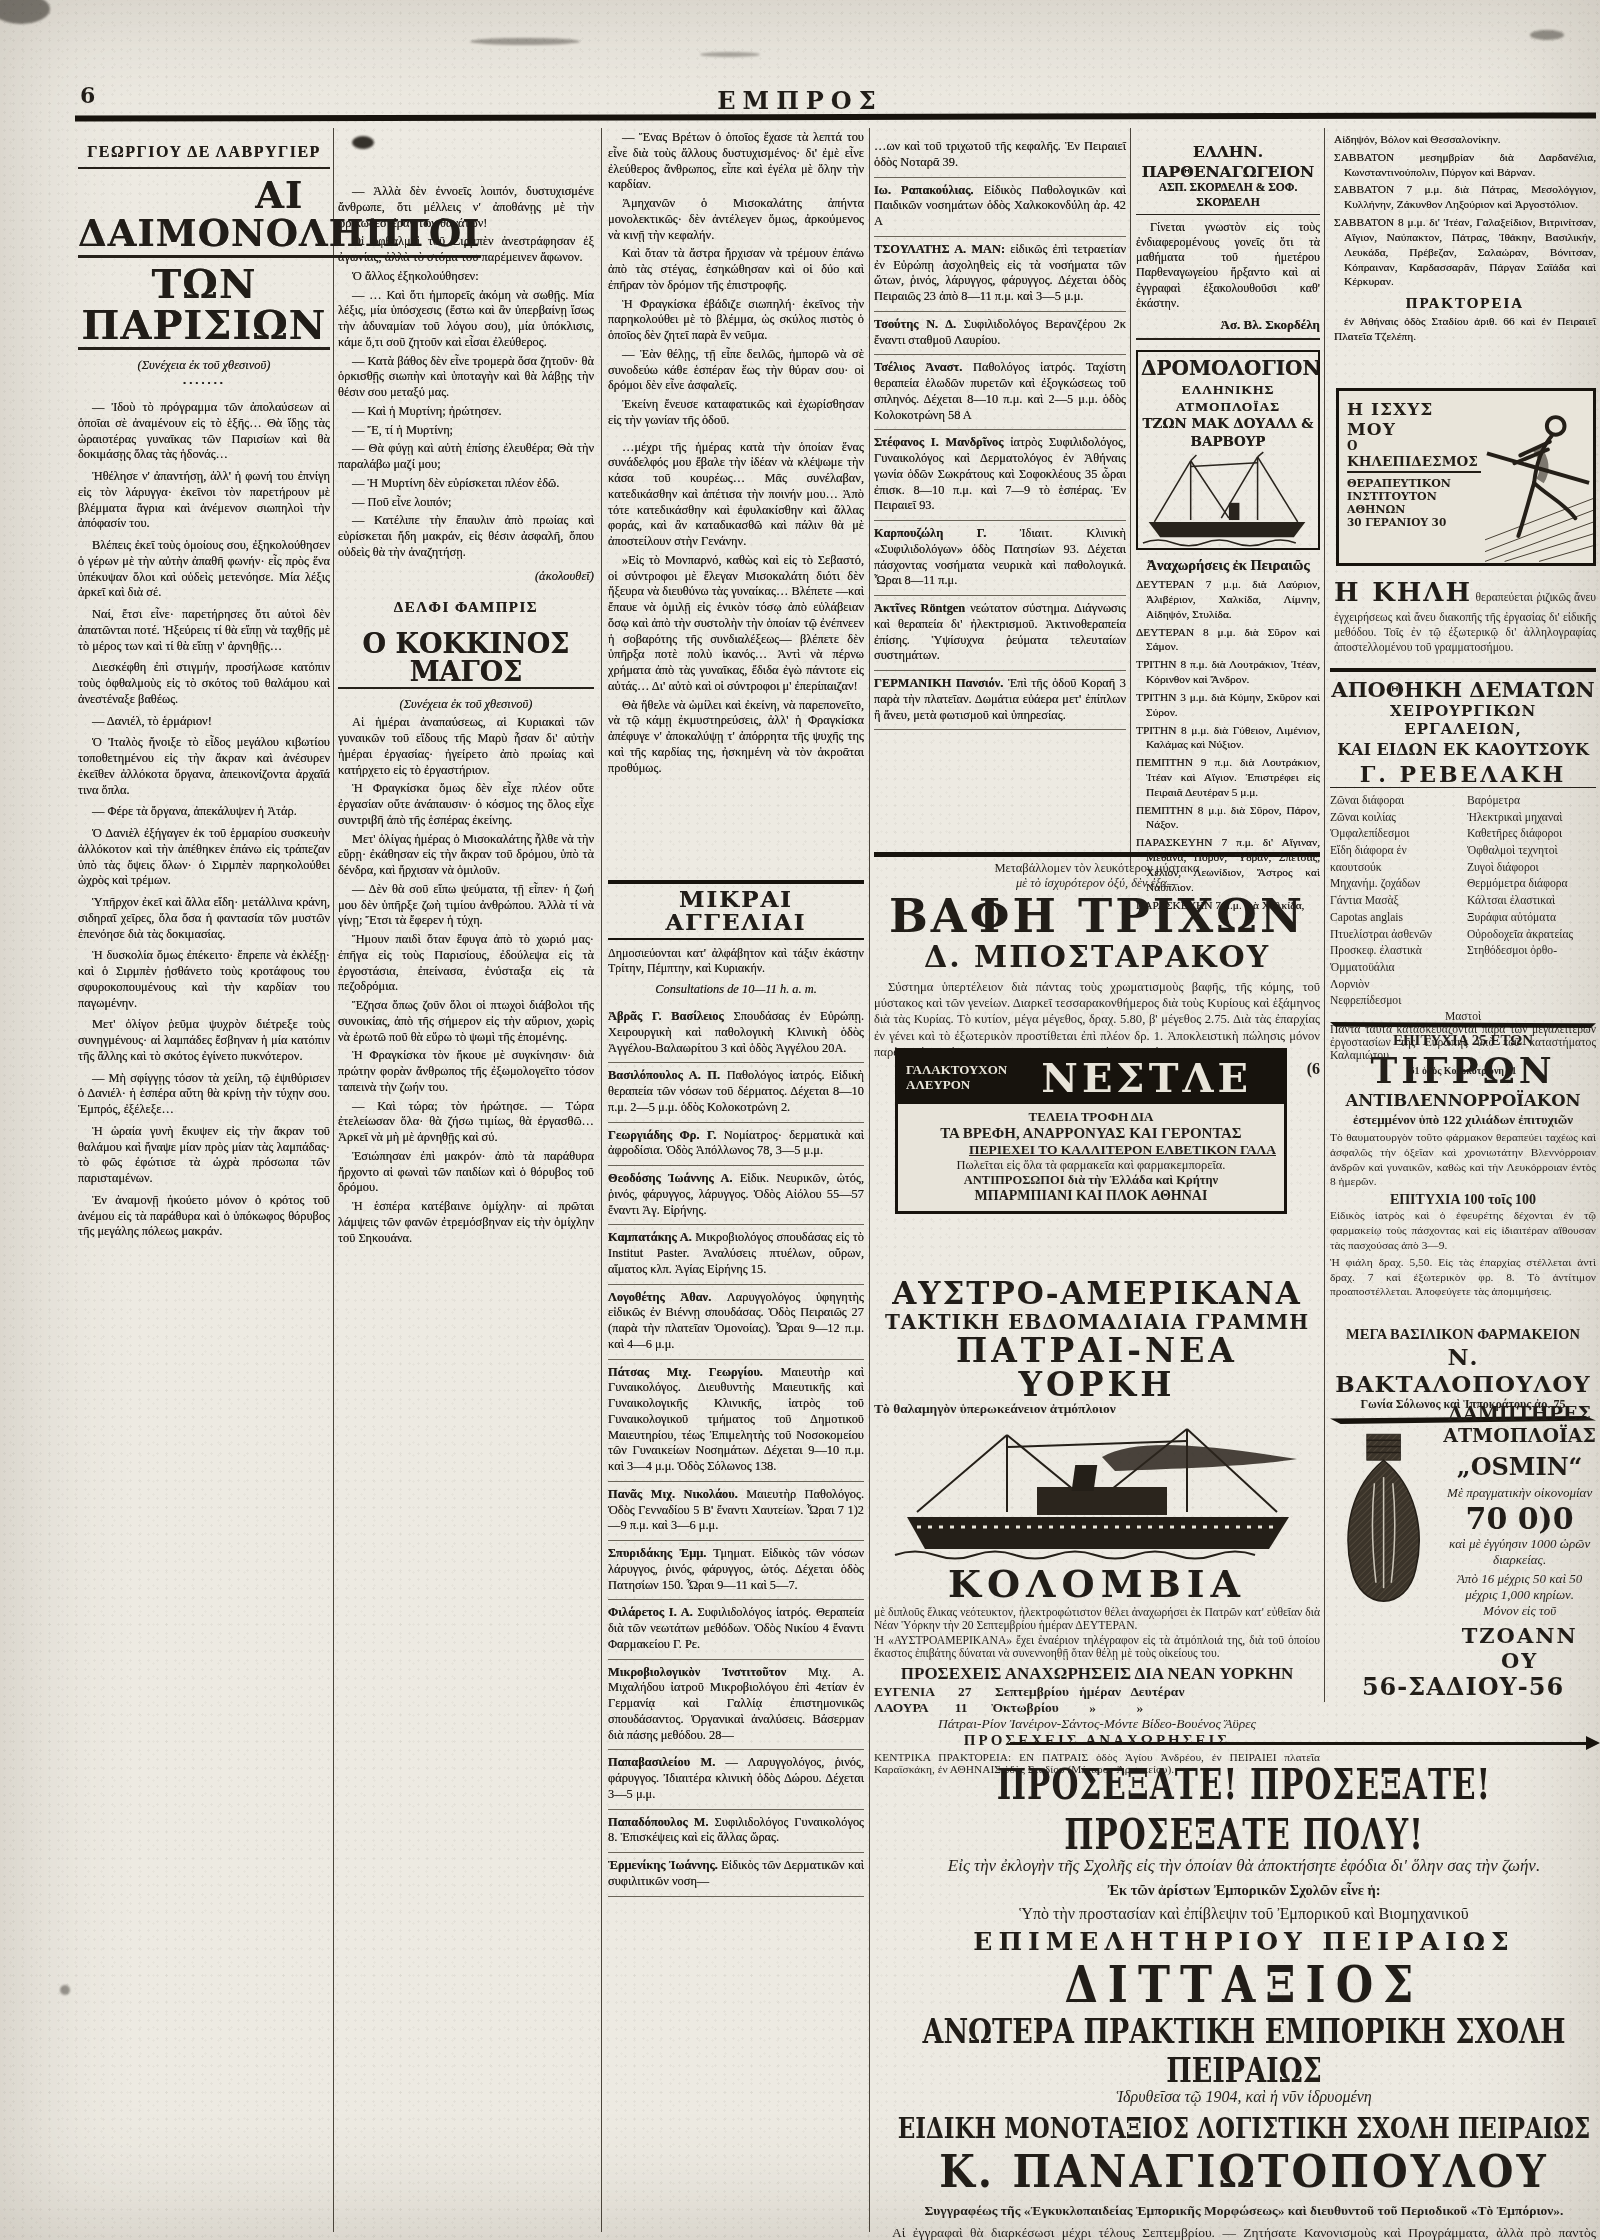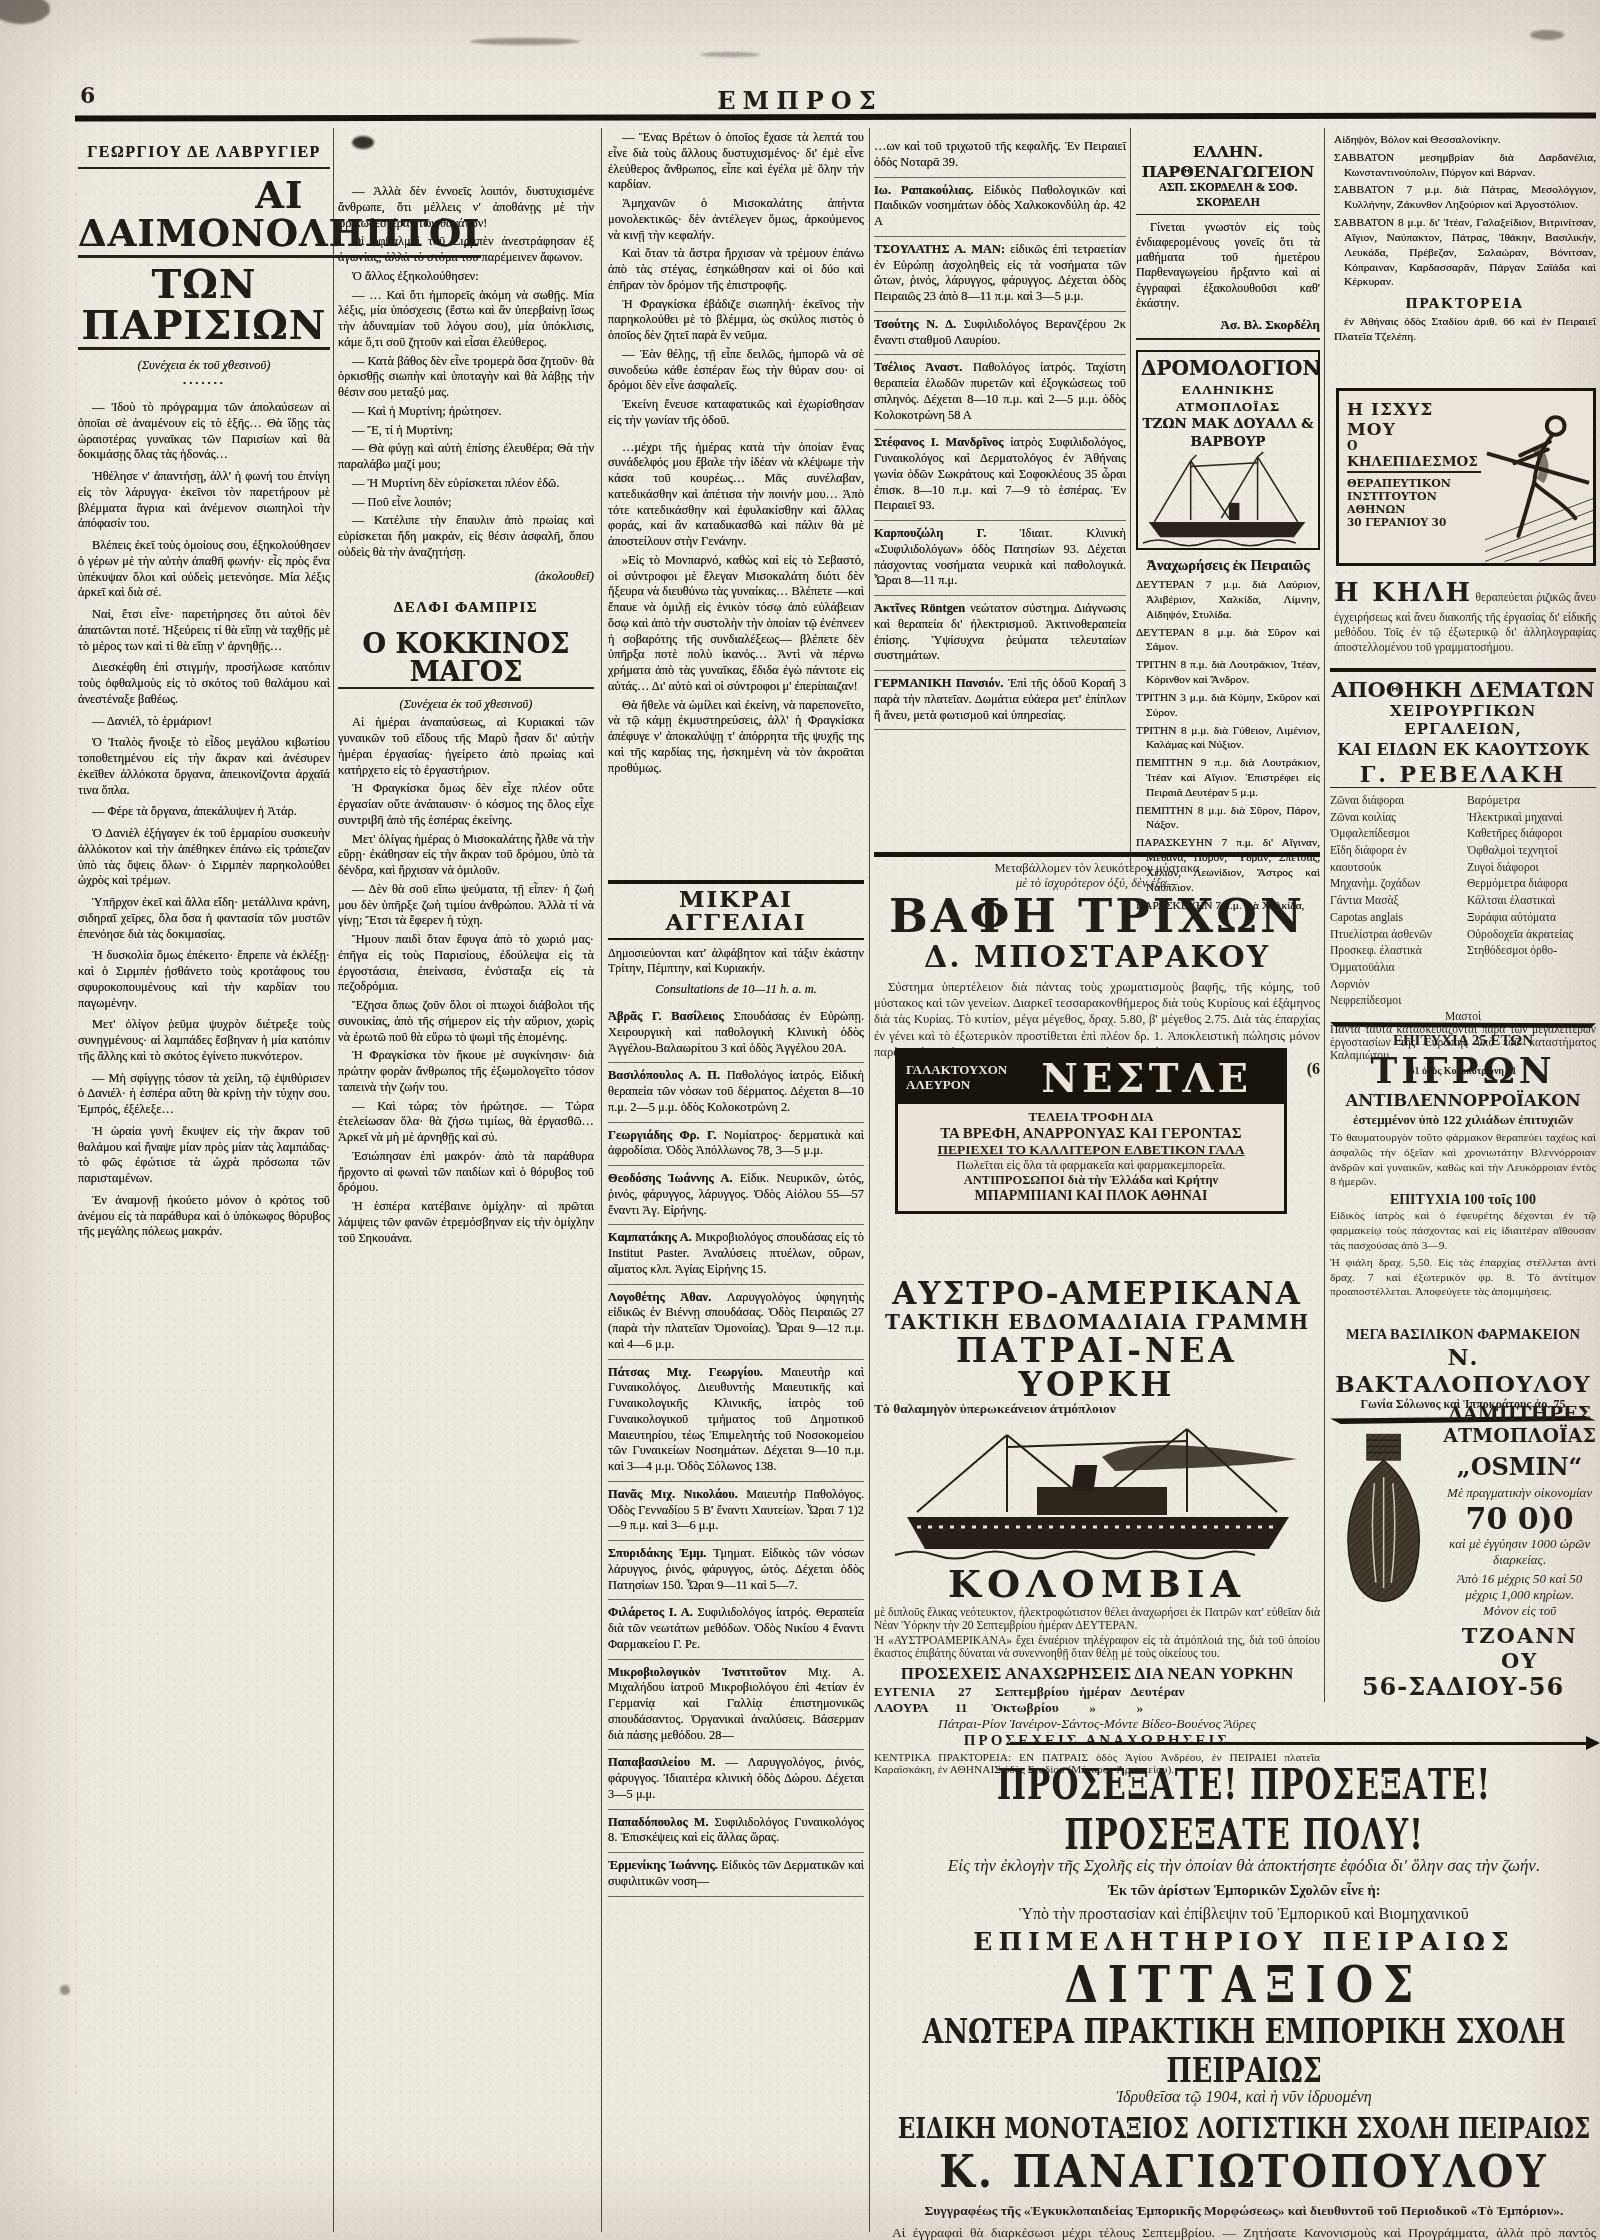--- a/index.html
+++ b/index.html
@@ -183,21 +183,21 @@
     <div style="background:#17130d;color:#e9e5da;display:flex;align-items:center;padding:3px 8px;gap:10px;">
       <div style="font-weight:bold;font-size:13px;line-height:1.1;">
         <div>ΓΑΛΑΚΤΟΥΧΟΝ</div>
         <div>ΑΛΕΥΡΟΝ</div>
       </div>
       <div class="serif-display" style="font-size:40px;letter-spacing:4px;flex:1;text-align:center;">ΝΕΣΤΛΕ</div>
     </div>
     <div style="padding:5px 8px 7px;text-align:center;">
       <div style="font-weight:bold;font-size:13px;">ΤΕΛΕΙΑ ΤΡΟΦΗ ΔΙΑ</div>
       <div style="font-weight:bold;font-size:15px;">ΤΑ ΒΡΕΦΗ, ΑΝΑΡΡΟΝΥΑΣ ΚΑΙ ΓΕΡΟΝΤΑΣ</div>
-      <div style="font-weight:bold;font-size:13.5px;text-decoration:underline;">ΠΕΡΙΕΧΕΙ ΤΟ ΚΑΛΛΙΤΕΡΟΝ ΕΛΒΕΤΙΚΟΝ ΓΑΛΑ</div>
+      <div style="font-weight:bold;font-size:13.5px;text-decoration:underline;text-align:right;">ΠΕΡΙΕΧΕΙ ΤΟ ΚΑΛΛΙΤΕΡΟΝ ΕΛΒΕΤΙΚΟΝ ΓΑΛΑ</div>
       <div style="font-size:12.5px;">Πωλεῖται εἰς ὅλα τὰ φαρμακεῖα καὶ φαρμακεμπορεῖα.</div>
       <div style="font-size:12.5px;font-weight:bold;">ΑΝΤΙΠΡΟΣΩΠΟΙ διὰ τὴν Ἑλλάδα καὶ Κρήτην</div>
       <div style="font-weight:bold;font-size:14px;">ΜΠΑΡΜΠΙΑΝΙ ΚΑΙ ΠΛΟΚ ΑΘΗΝΑΙ</div>
     </div>
   </div>
 
   <div class="abs c" style="left:874px;top:1278px;width:446px;">
     <div class="bigtitle" style="font-size:31px;letter-spacing:2px;">ΑΥΣΤΡΟ-ΑΜΕΡΙΚΑΝΑ</div>
     <div class="bigtitle" style="font-size:20px;margin-top:2px;">ΤΑΚΤΙΚΗ ΕΒΔΟΜΑΔΙΑΙΑ ΓΡΑΜΜΗ</div>
     <div class="bigtitle" style="font-size:33px;letter-spacing:4px;margin-top:2px;">ΠΑΤΡΑΙ-ΝΕΑ ΥΟΡΚΗ</div>

